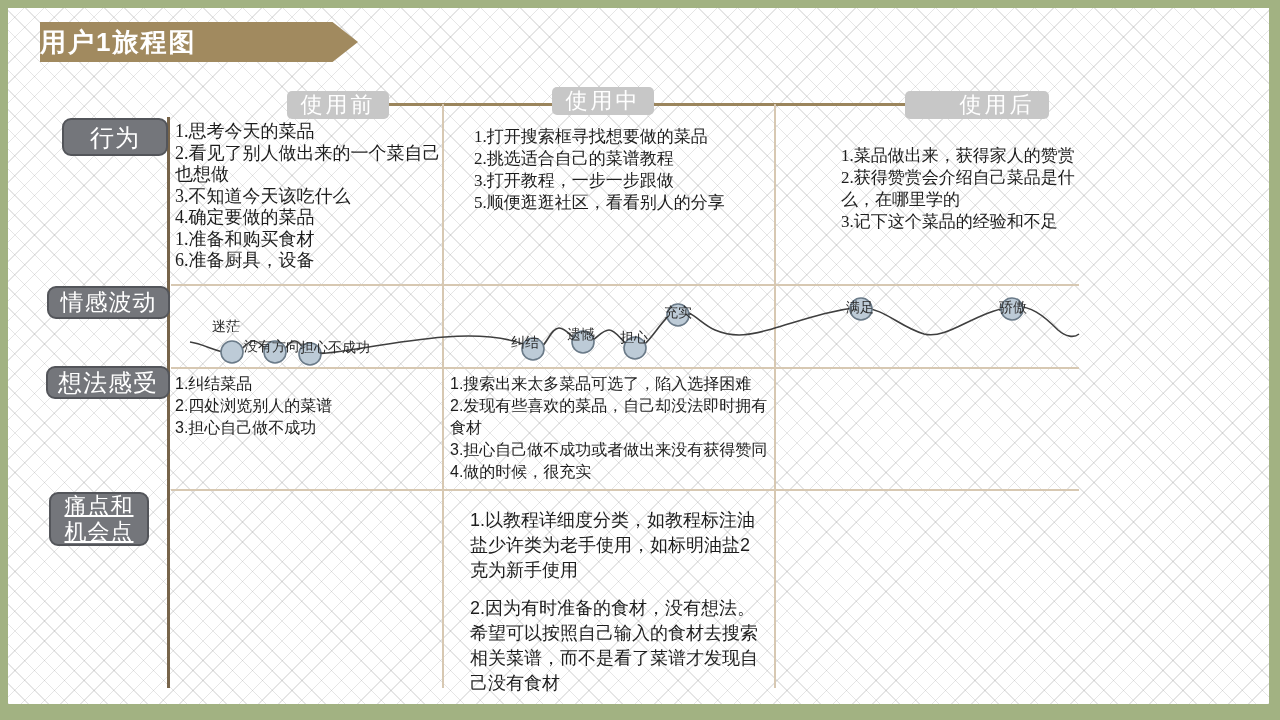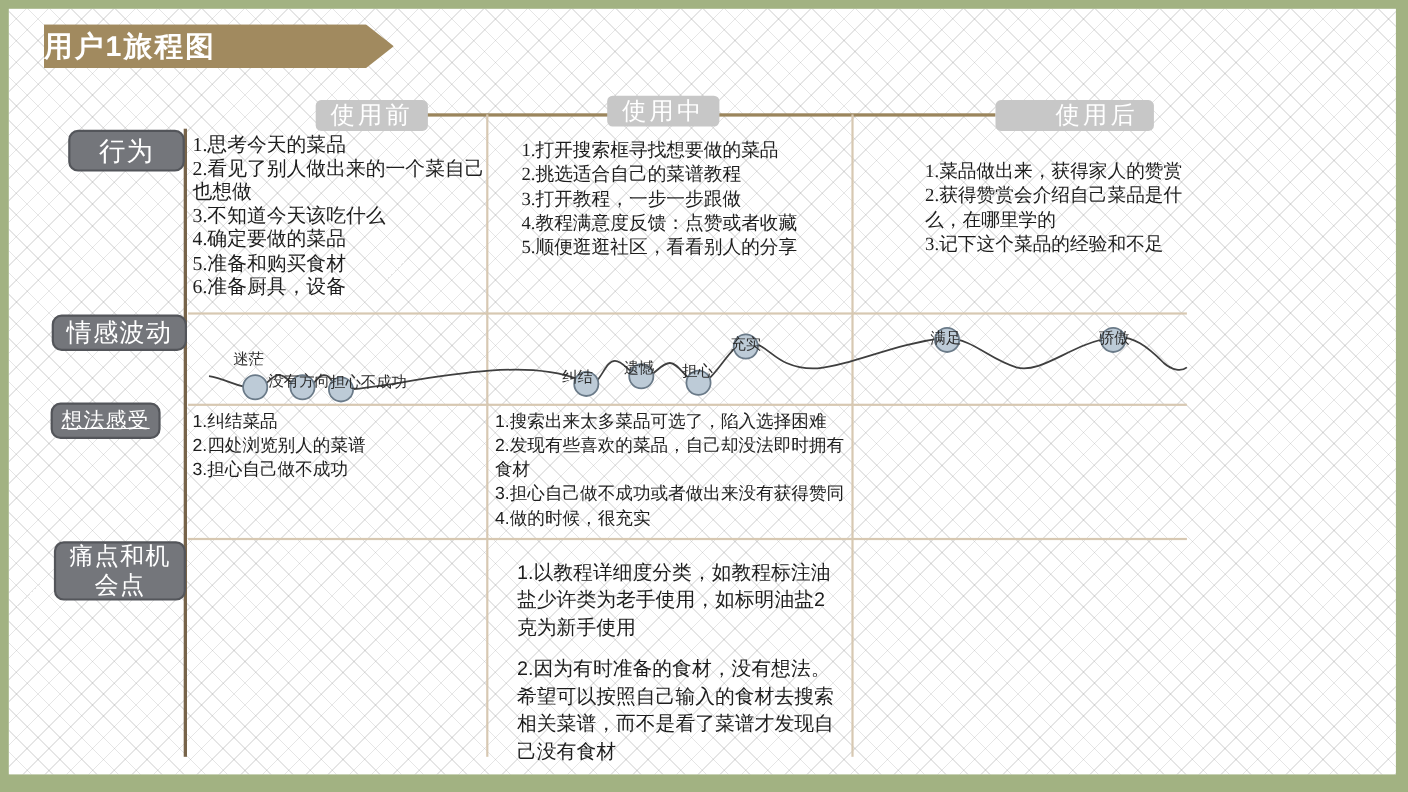--- a/index.html
+++ b/index.html
@@ -66,22 +66,22 @@
   
   .rowlabel{
     position:absolute;box-sizing:border-box;z-index:3;
     background:var(--label_gray);border:2px solid var(--label_border);
     border-radius:9px;color:#fff;
     display:flex;align-items:center;justify-content:center;text-align:center;
     font-size:24px;line-height:25px;letter-spacing:1px;
   }
   .rl-behavior{left:54px;top:110px;width:106px;height:38px;}
   .rl-emotion{left:39px;top:278px;width:123px;height:33px;font-size:23px;}
-  .rl-thoughts{left:38px;top:358px;width:100px;height:33px;font-size:19px;text-decoration:underline;}
-  .rl-pain{left:41px;top:484px;width:120px;height:54px;font-size:22px;line-height:26px;padding:0 6px;}
+  .rl-thoughts{left:38px;top:358px;width:124px;height:33px;font-size:24px;}
+  .rl-pain{left:41px;top:484px;width:100px;height:54px;font-size:22px;line-height:26px;padding:0 6px;text-decoration:underline;}
   
   .cell{position:absolute;color:var(--text_color);z-index:2;}
   .cell .item{white-space:normal;}
   .serif-cell{font-family:"Liberation Serif","DejaVu Serif",serif;}
   .c-behavior-before{left:167px;top:113px;width:268px;font-size:18px;line-height:21.5px;}
   .c-behavior-during{left:466px;top:118px;width:300px;font-size:17px;line-height:22px;}
   .c-behavior-after{left:809px;top:137px;width:266px;font-size:17px;line-height:22px;margin-left:24px;}
   .c-thoughts-before{left:167px;top:365px;width:268px;font-size:16px;line-height:22px;}
   .c-thoughts-during{left:442px;top:365px;width:326px;font-size:16px;line-height:22px;}
   .c-thoughts-after{left:774px;top:365px;width:300px;font-size:16px;line-height:22px;}
@@ -121,28 +121,27 @@
     <div class="rowlabel rl-emotion">情感波动</div>
     <div class="rowlabel rl-behavior">行为</div>
     <div class="rowlabel rl-thoughts">想法感受</div>
     <div class="rowlabel rl-pain">痛点和机会点</div>
 
     <div class="cell serif-cell c-behavior-before">
       <div class="item">1.思考今天的菜品</div>
       <div class="item">2.看见了别人做出来的一个菜自己也想做</div>
       <div class="item">3.不知道今天该吃什么</div>
       <div class="item">4.确定要做的菜品</div>
-      <div class="item">5.准备和购买食材</div>
+      <div class="item">1.准备和购买食材</div>
       <div class="item">6.准备厨具，设备</div>
     </div>
     <div class="cell serif-cell c-behavior-during">
       <div class="item">1.打开搜索框寻找想要做的菜品</div>
       <div class="item">2.挑选适合自己的菜谱教程</div>
       <div class="item">3.打开教程，一步一步跟做</div>
-      <div class="item">4.教程满意度反馈：点赞或者收藏</div>
       <div class="item">5.顺便逛逛社区，看看别人的分享</div>
     </div>
     <div class="cell serif-cell c-behavior-after">
       <div class="item">1.菜品做出来，获得家人的赞赏</div>
       <div class="item">2.获得赞赏会介绍自己菜品是什么，在哪里学的</div>
       <div class="item">3.记下这个菜品的经验和不足</div>
     </div>
 
     <div class="cell c-thoughts-before">
       <div class="item">1.纠结菜品</div>

